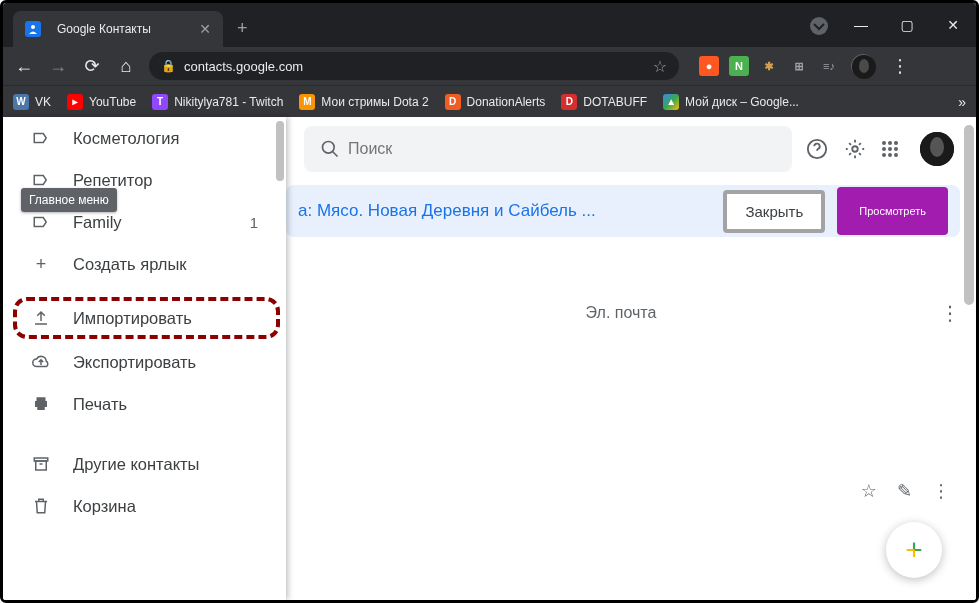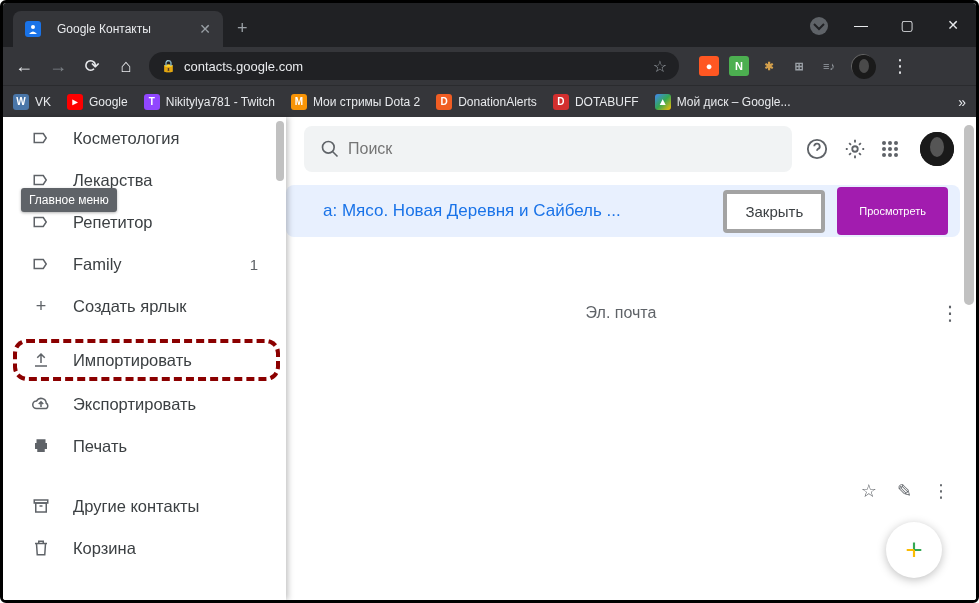--- a/index.html
+++ b/index.html
@@ -41,21 +41,21 @@
 .main { flex:1; background:#fff; display:flex; flex-direction:column; position:relative; }
 .searchrow { height:64px; display:flex; align-items:center; padding:0 22px 0 18px; gap:14px; }
 .searchbox { flex:1; height:46px; background:#f1f3f4; border-radius:8px; display:flex; align-items:center; padding:0 16px; gap:8px; }
 .searchbox .mag { color:#5f6368; font-size:18px; }
 .searchbox input { border:none; background:transparent; font-size:16px; color:#5f6368; outline:none; flex:1; }
 .top-icon { color:#5f6368; font-size:20px; cursor:pointer; width:24px; text-align:center; }
 .apps-icon { display:grid; grid-template-columns:repeat(3,4px); grid-gap:2px; }
 .apps-icon span { width:4px; height:4px; background:#5f6368; border-radius:50%; }
 .prof-av { width:34px; height:34px; border-radius:50%; background:#222; }
 .banner { margin:4px 16px 0 0; height:52px; background:#e8f0fe; border-radius:8px; display:flex; align-items:center; padding:0 12px; gap:12px; }
-.banner-text { color:#1a73e8; font-size:17px; flex:1; white-space:nowrap; overflow:hidden; text-overflow:ellipsis;margin-left:25px; }
+.banner-text { color:#1a73e8; font-size:17px; flex:1; white-space:nowrap; overflow:hidden; text-overflow:ellipsis; }
 .btn-close { background:#fff; border:4px solid #a3a3a3; border-radius:4px; padding:9px 18px; font-size:15px; color:#3c4043; cursor:pointer; }
 .btn-view { background:#a21caf; color:#fff; border:none; border-radius:4px; padding:18px 22px; font-size:11px; cursor:pointer; font-weight:500; }
 .col-header { height:56px; display:flex; align-items:center; padding:0 16px;margin-top:48px; }
 .col-h-center { flex:1; text-align:center; color:#5f6368; font-size:16px; }
 .col-h-dots { color:#5f6368; font-size:20px; cursor:pointer; }
 .row-actions { position:absolute; right:26px; bottom:98px; display:flex; gap:20px; align-items:center; color:#5f6368; font-size:18px; }
 .fab { position:absolute; right:34px; bottom:22px; width:56px; height:56px; background:#fff; border-radius:50%; box-shadow:0 2px 10px rgba(0,0,0,0.25); display:flex; align-items:center; justify-content:center; cursor:pointer; }
 .fab-plus { font-size:30px; font-weight:400; background:linear-gradient(45deg,#ea4335 25%,#fbbc04 25% 50%,#34a853 50% 75%,#4285f4 75%); -webkit-background-clip:text; background-clip:text; color:transparent; }
 .main-scroll { position:absolute; right:2px; top:8px; width:10px; height:180px; background:#c1c1c1; border-radius:5px; }
 svg { display:block; }
@@ -112,21 +112,21 @@
   <span class="menu-dots">⋮</span>
 </div>
 
 <div class="bookmarksbar">
   <div class="bm">
       <span class="bm-icon" style="background:#4a76a8;color:#fff">W</span>
       <span>VK</span>
     </div>
   <div class="bm">
       <span class="bm-icon" style="background:#ff0000;color:#fff">▸</span>
-      <span>Google</span>
+      <span>YouTube</span>
     </div>
   <div class="bm">
       <span class="bm-icon" style="background:#9146ff;color:#fff">T</span>
       <span>Nikitylya781 - Twitch</span>
     </div>
   <div class="bm">
       <span class="bm-icon" style="background:#f89406;color:#fff">M</span>
       <span>Мои стримы Dota 2</span>
     </div>
   <div class="bm">
@@ -147,28 +147,20 @@
 <div class="content">
   <div class="sidebar">
     <div class="side-scroll"></div>
     <div class="side-item">
       <span class="side-icon">
           <svg width="18" height="18" viewBox="0 0 24 24" fill="none" stroke="#5f6368" stroke-width="2">
             <path d="M3 6 h12 l4 6 l-4 6 h-12 z"></path>
           </svg>
         </span>
       <span class="side-label">Косметология</span>
-    </div>
-    <div class="side-item">
-      <span class="side-icon">
-          <svg width="18" height="18" viewBox="0 0 24 24" fill="none" stroke="#5f6368" stroke-width="2">
-            <path d="M3 6 h12 l4 6 l-4 6 h-12 z"></path>
-          </svg>
-        </span>
-      <span class="side-label">Лекарства</span>
     </div>
     <div class="tooltip">Главное меню</div>
     <div class="side-item">
       <span class="side-icon">
           <svg width="18" height="18" viewBox="0 0 24 24" fill="none" stroke="#5f6368" stroke-width="2">
             <path d="M3 6 h12 l4 6 l-4 6 h-12 z"></path>
           </svg>
         </span>
       <span class="side-label">Репетитор</span>
     </div>

